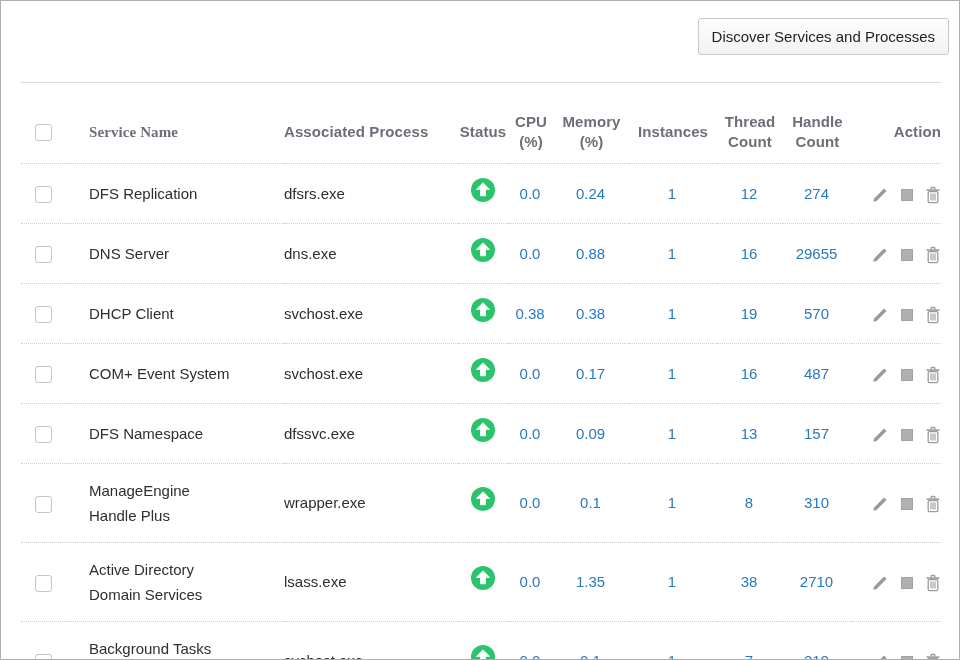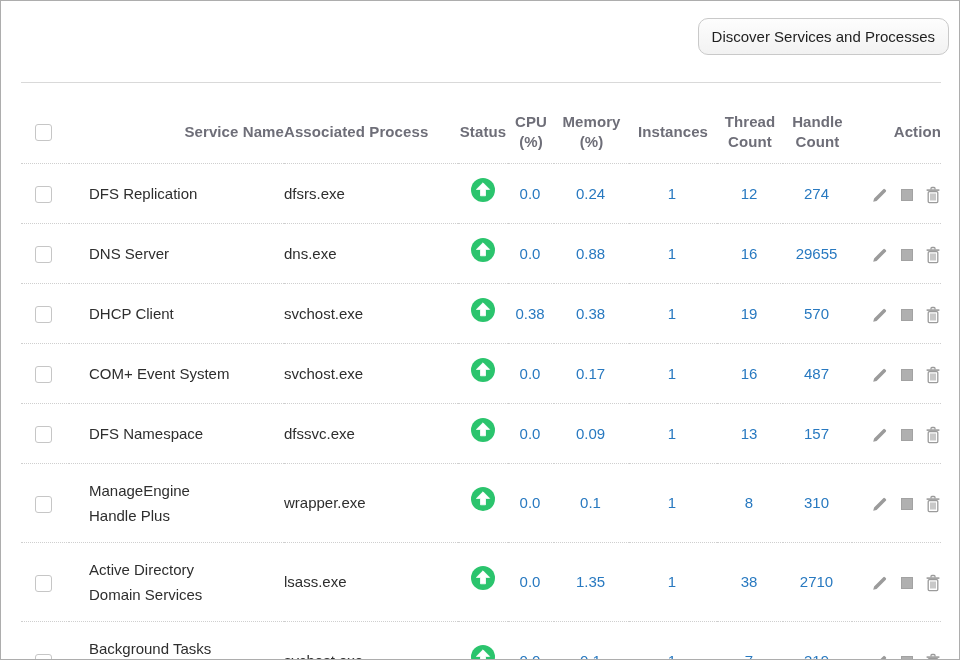--- a/index.html
+++ b/index.html
@@ -6,21 +6,21 @@
   body {
     width:960px; height:660px; box-sizing:border-box;
     background:#fff; border:1px solid #adadad; overflow:hidden;
     font-family:"Liberation Sans", sans-serif; position:relative;
     color:var(--row-text,#2e2e2e);
   }
   .discover-btn {
     position:absolute; top:17px; right:10px; height:37px;
     padding:0 13px; font-size:15px; color:#1f1f1f;
     background:linear-gradient(#fdfdfd,#f2f2f2);
-    border:1px solid var(--button-border,#c9c9c9); border-radius:10px;
+    border:1px solid var(--button-border,#c9c9c9); border-radius:3px;
     font-family:"Liberation Sans", sans-serif; cursor:pointer;
   }
   .page-title {
     position:absolute; top:52px; left:20px; margin:0;
     font-size:20px; font-weight:400; letter-spacing:0.3px;
     color:var(--title-text,#1d1d1d);
   }
   .table-wrap { margin:81px 18px 0 20px; border-top:1px solid var(--rule,#d9d9d9); }
   table { border-collapse:collapse; table-layout:fixed; width:920px; }
   th {
@@ -31,21 +31,21 @@
     text-align:center; letter-spacing:0.1px;
   }
   td {
     box-sizing:border-box; padding:14px 0; vertical-align:middle;
     font-size:15px; line-height:25px;
     border-bottom:1px dotted var(--border-dotted,#d2d2d2);
   }
   .col-check  { text-align:left; padding-left:14px; }
   th.col-check{ padding-left:14px; }
   .col-name   { text-align:left; padding-left:20px; white-space:pre-line; }
-  th.col-name { text-align:right; padding-left:20px; }
+  th.col-name { text-align:left; padding-left:20px;font-family:Liberation Serif, serif; }
   .col-proc   { text-align:left; }
   th.col-proc { text-align:left; }
   .col-status { text-align:center; }
   .col-num    { text-align:center; padding-right:2px; color:var(--accent-blue,#2879c0); }
   .col-action { text-align:right; white-space:nowrap; }
   .cb {
     appearance:none; -webkit-appearance:none; width:17px; height:17px;
     border:1px solid #c6c6c6; border-radius:3px; background:#fff;
     margin:0; vertical-align:middle; cursor:pointer; display:inline-block;
   }

